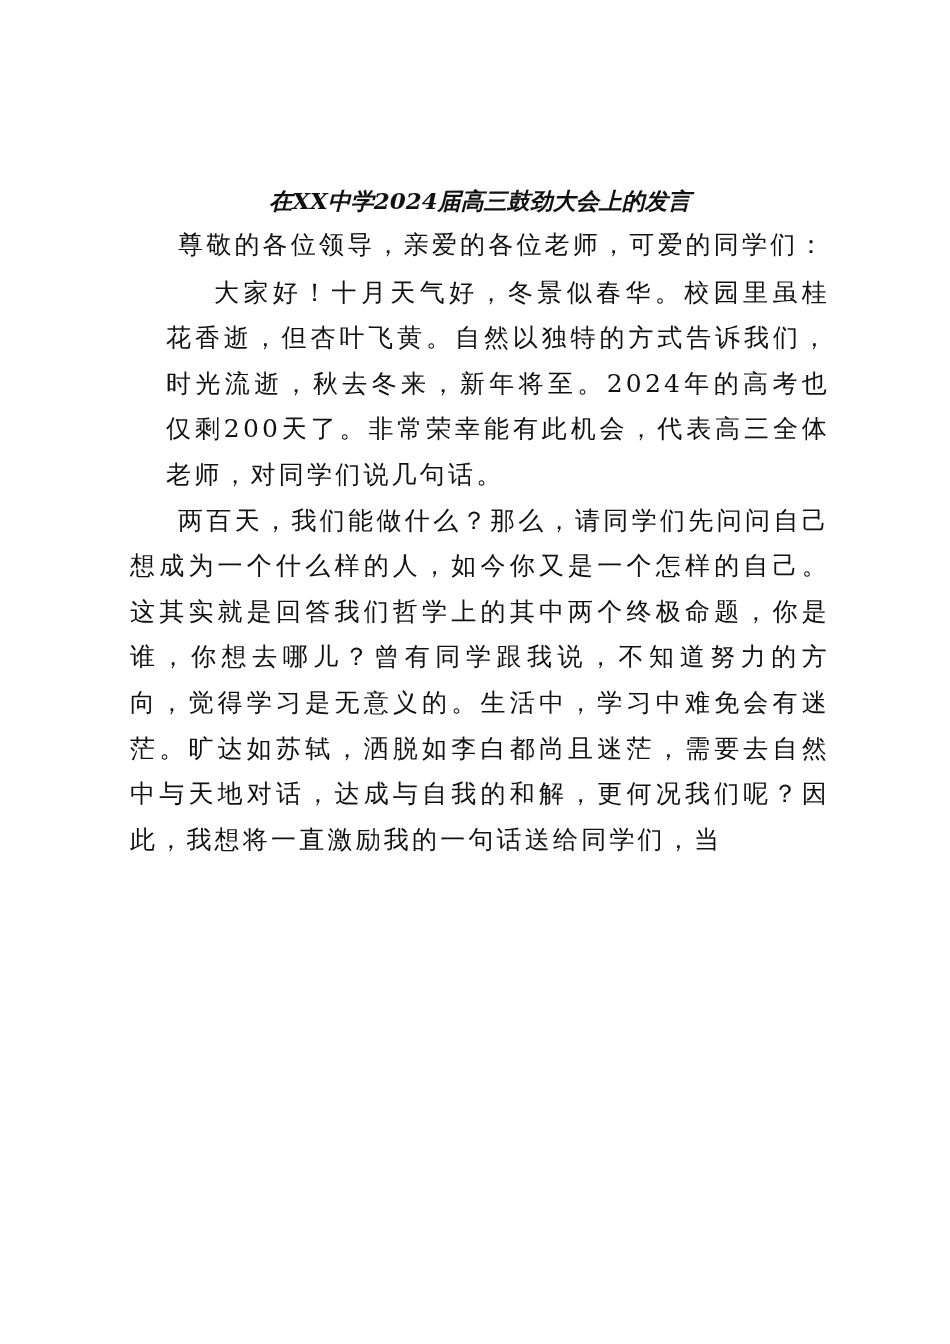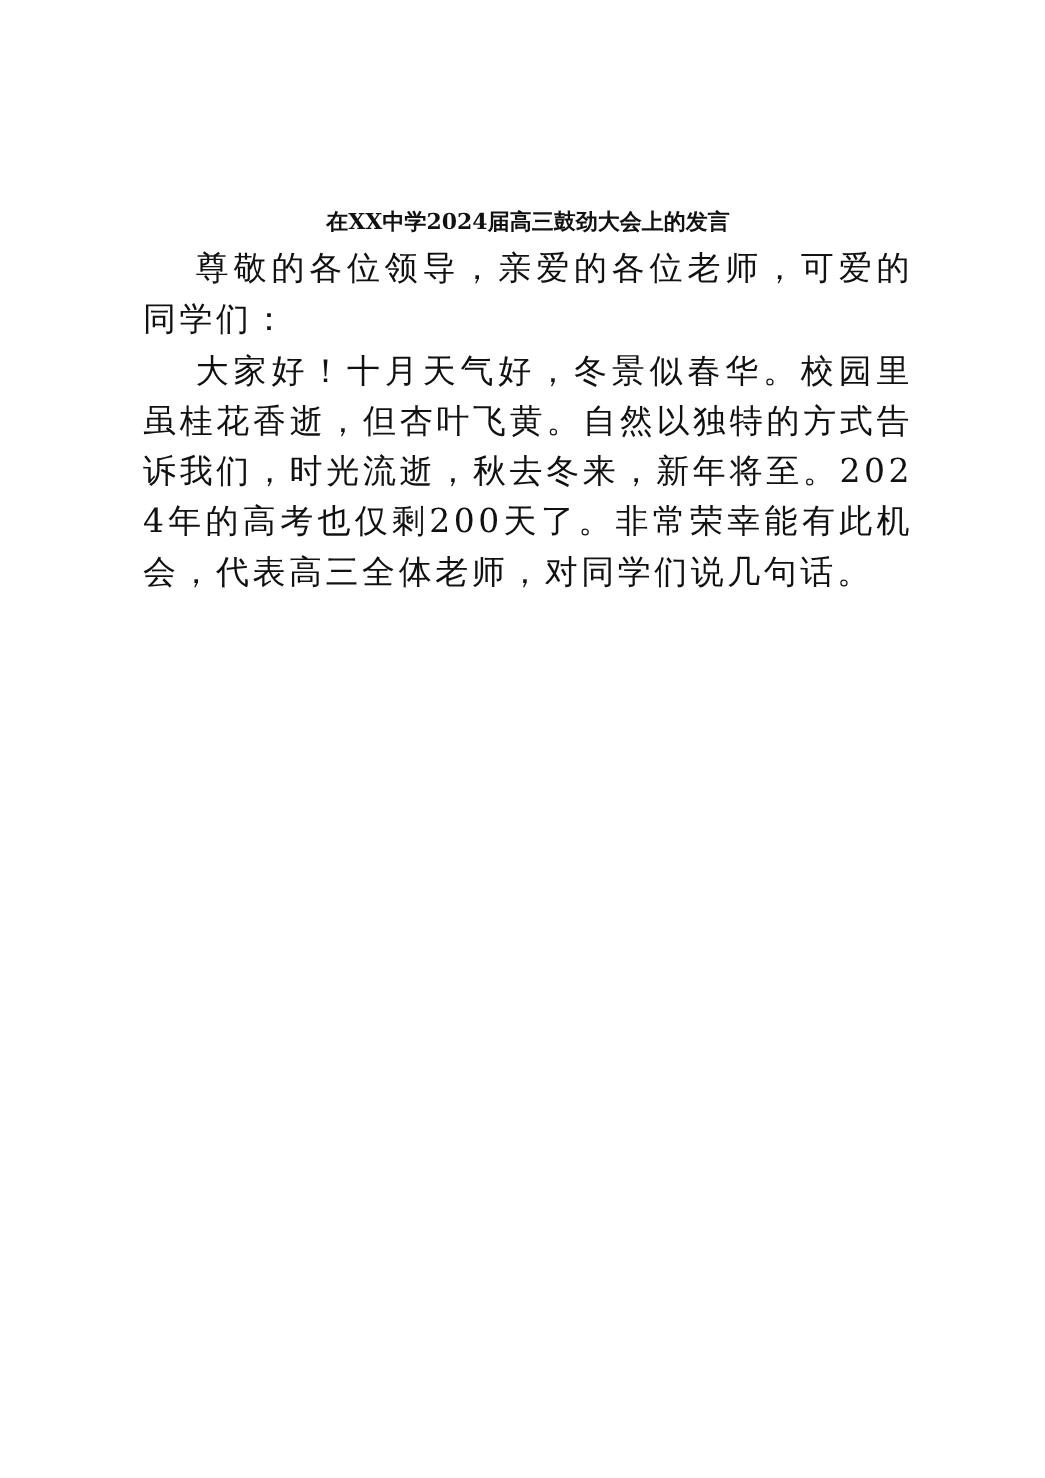--- a/index.html
+++ b/index.html
@@ -16,42 +16,44 @@
       color: #111111;
     }
     .page {
       position: absolute;
       left: 130px;
       top: 180px;
       width: 700px;
     }
     .title {
       text-align: center;
-      font-size: 20px;
+      font-size: 23px;
       font-weight: bold;
       line-height: 42px;
       height: 42px;
       margin: 0;
       letter-spacing: 0px;
+      font-style: italic;
     }
     .para {
-      font-size: 30px;
+      font-size: 25px;
       line-height: 45.6px;
       margin: 0;
       text-align: justify;
       text-align-last: left;
       letter-spacing: 3.2px;
       text-indent: 48px;
       word-break: break-all;
     }
     .salutation {
       margin-top: 0px;
     }
-    .para.p1 { margin-top: 2px; }
+    .para.p1 { margin-top: 2px; margin-left: 36px; }
   </style>
 </head>
 <body>
 
 <div class="page">
   <h1 class="title">在XX中学2024届高三鼓劲大会上的发言</h1>
   <p class="para salutation">尊敬的各位领导，亲爱的各位老师，可爱的同学们：</p>
   <p class="para p1">大家好！十月天气好，冬景似春华。校园里虽桂花香逝，但杏叶飞黄。自然以独特的方式告诉我们，时光流逝，秋去冬来，新年将至。2024年的高考也仅剩200天了。非常荣幸能有此机会，代表高三全体老师，对同学们说几句话。</p>
+  <p class="para">两百天，我们能做什么？那么，请同学们先问问自己想成为一个什么样的人，如今你又是一个怎样的自己。这其实就是回答我们哲学上的其中两个终极命题，你是谁，你想去哪儿？曾有同学跟我说，不知道努力的方向，觉得学习是无意义的。生活中，学习中难免会有迷茫。旷达如苏轼，洒脱如李白都尚且迷茫，需要去自然中与天地对话，达成与自我的和解，更何况我们呢？因此，我想将一直激励我的一句话送给同学们，当</p>
 </div>
 
 </body></html>

